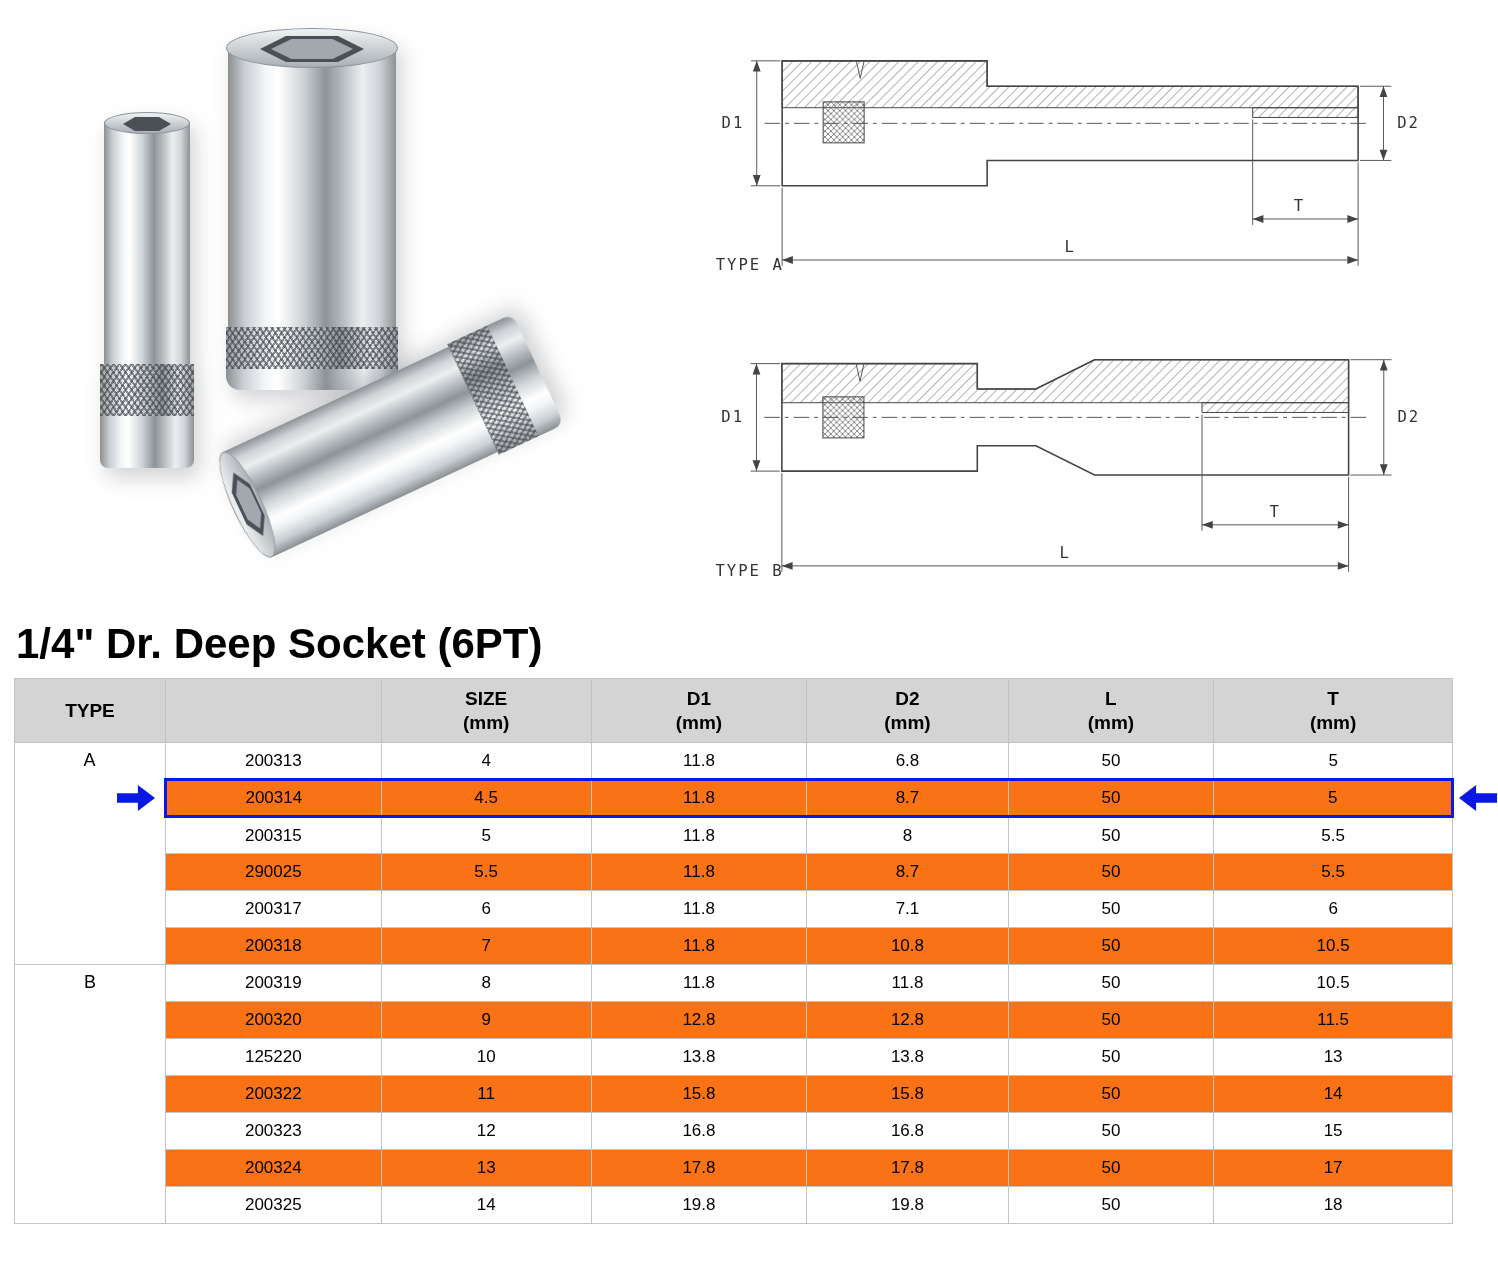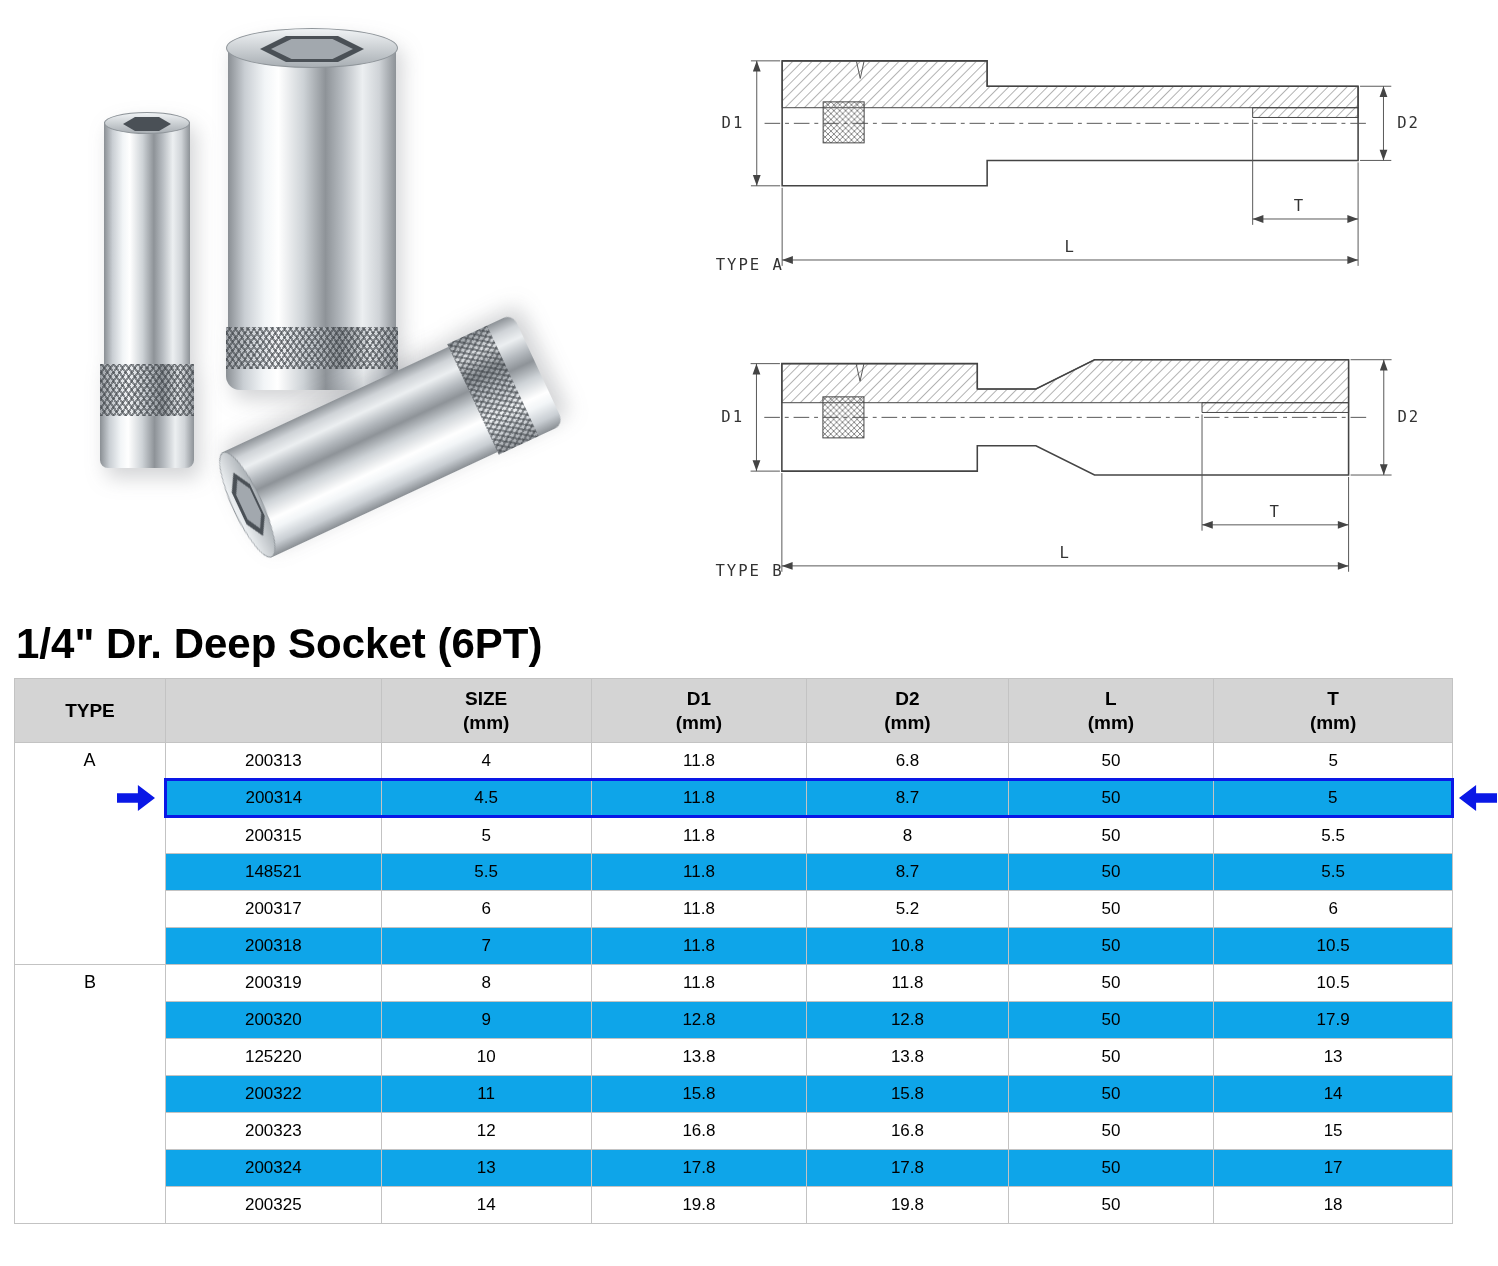--- a/index.html
+++ b/index.html
@@ -73,21 +73,21 @@
   
   h1.title { font-size:42px; font-weight:bold; margin:12px 0 10px 16px; letter-spacing:0; }
 
   
   .table-wrap { margin:4px 44px 0 14px; position:relative; }
   table { width:100%; border-collapse:collapse; table-layout:fixed; border:1px solid #9a9a9a;padding-left:34px; }
   th, td { border:1px solid #c3c3c3; text-align:center; font-size:17px; }
   thead th { background:#d4d4d4; height:64px; font-size:19px; font-weight:bold; vertical-align:middle; }
   thead th div { line-height:1.25; }
   tbody td { height:37px; padding:0 6px; background:#fff; }
-  tbody tr.alt td { background:#0ea5e9; }
+  tbody tr.alt td { background:#f97316; }
   td.type-cell { vertical-align:top; padding-top:7px; font-size:18px; background:#fff; }
   tr.hl td { position:relative;
              border-top:3px solid var(--blue); border-bottom:3px solid var(--blue); }
   tr.hl td:first-child { border-left:3px solid var(--blue); }
   tr.hl td:last-child  { border-right:3px solid var(--blue); }
   .hl-arrow { position:absolute; top:50%; transform:translateY(-50%);
               width:38px; height:27px; background:var(--blue); }
   .hl-arrow.left  { left:-50px;  clip-path:polygon(0 32%,55% 32%,55% 2%,100% 50%,55% 98%,55% 68%,0 68%); }
   .hl-arrow.right { right:-46px; clip-path:polygon(100% 32%,45% 32%,45% 2%,0 50%,45% 98%,45% 68%,100% 68%); }
 </style>
@@ -275,32 +275,32 @@
         </tr>
         <tr>
           <td>200315</td>
           <td>5</td>
           <td>11.8</td>
           <td>8</td>
           <td>50</td>
           <td>5.5</td>
         </tr>
         <tr class="alt">
-          <td>148521</td>
+          <td>290025</td>
           <td>5.5</td>
           <td>11.8</td>
           <td>8.7</td>
           <td>50</td>
           <td>5.5</td>
         </tr>
         <tr>
           <td>200317</td>
           <td>6</td>
           <td>11.8</td>
-          <td>5.2</td>
+          <td>7.1</td>
           <td>50</td>
           <td>6</td>
         </tr>
         <tr class="alt">
           <td>200318</td>
           <td>7</td>
           <td>11.8</td>
           <td>10.8</td>
           <td>50</td>
           <td>10.5</td>
@@ -313,21 +313,21 @@
           <td>11.8</td>
           <td>50</td>
           <td>10.5</td>
         </tr>
         <tr class="alt">
           <td>200320</td>
           <td>9</td>
           <td>12.8</td>
           <td>12.8</td>
           <td>50</td>
-          <td>17.9</td>
+          <td>11.5</td>
         </tr>
         <tr>
           <td>125220</td>
           <td>10</td>
           <td>13.8</td>
           <td>13.8</td>
           <td>50</td>
           <td>13</td>
         </tr>
         <tr class="alt">

